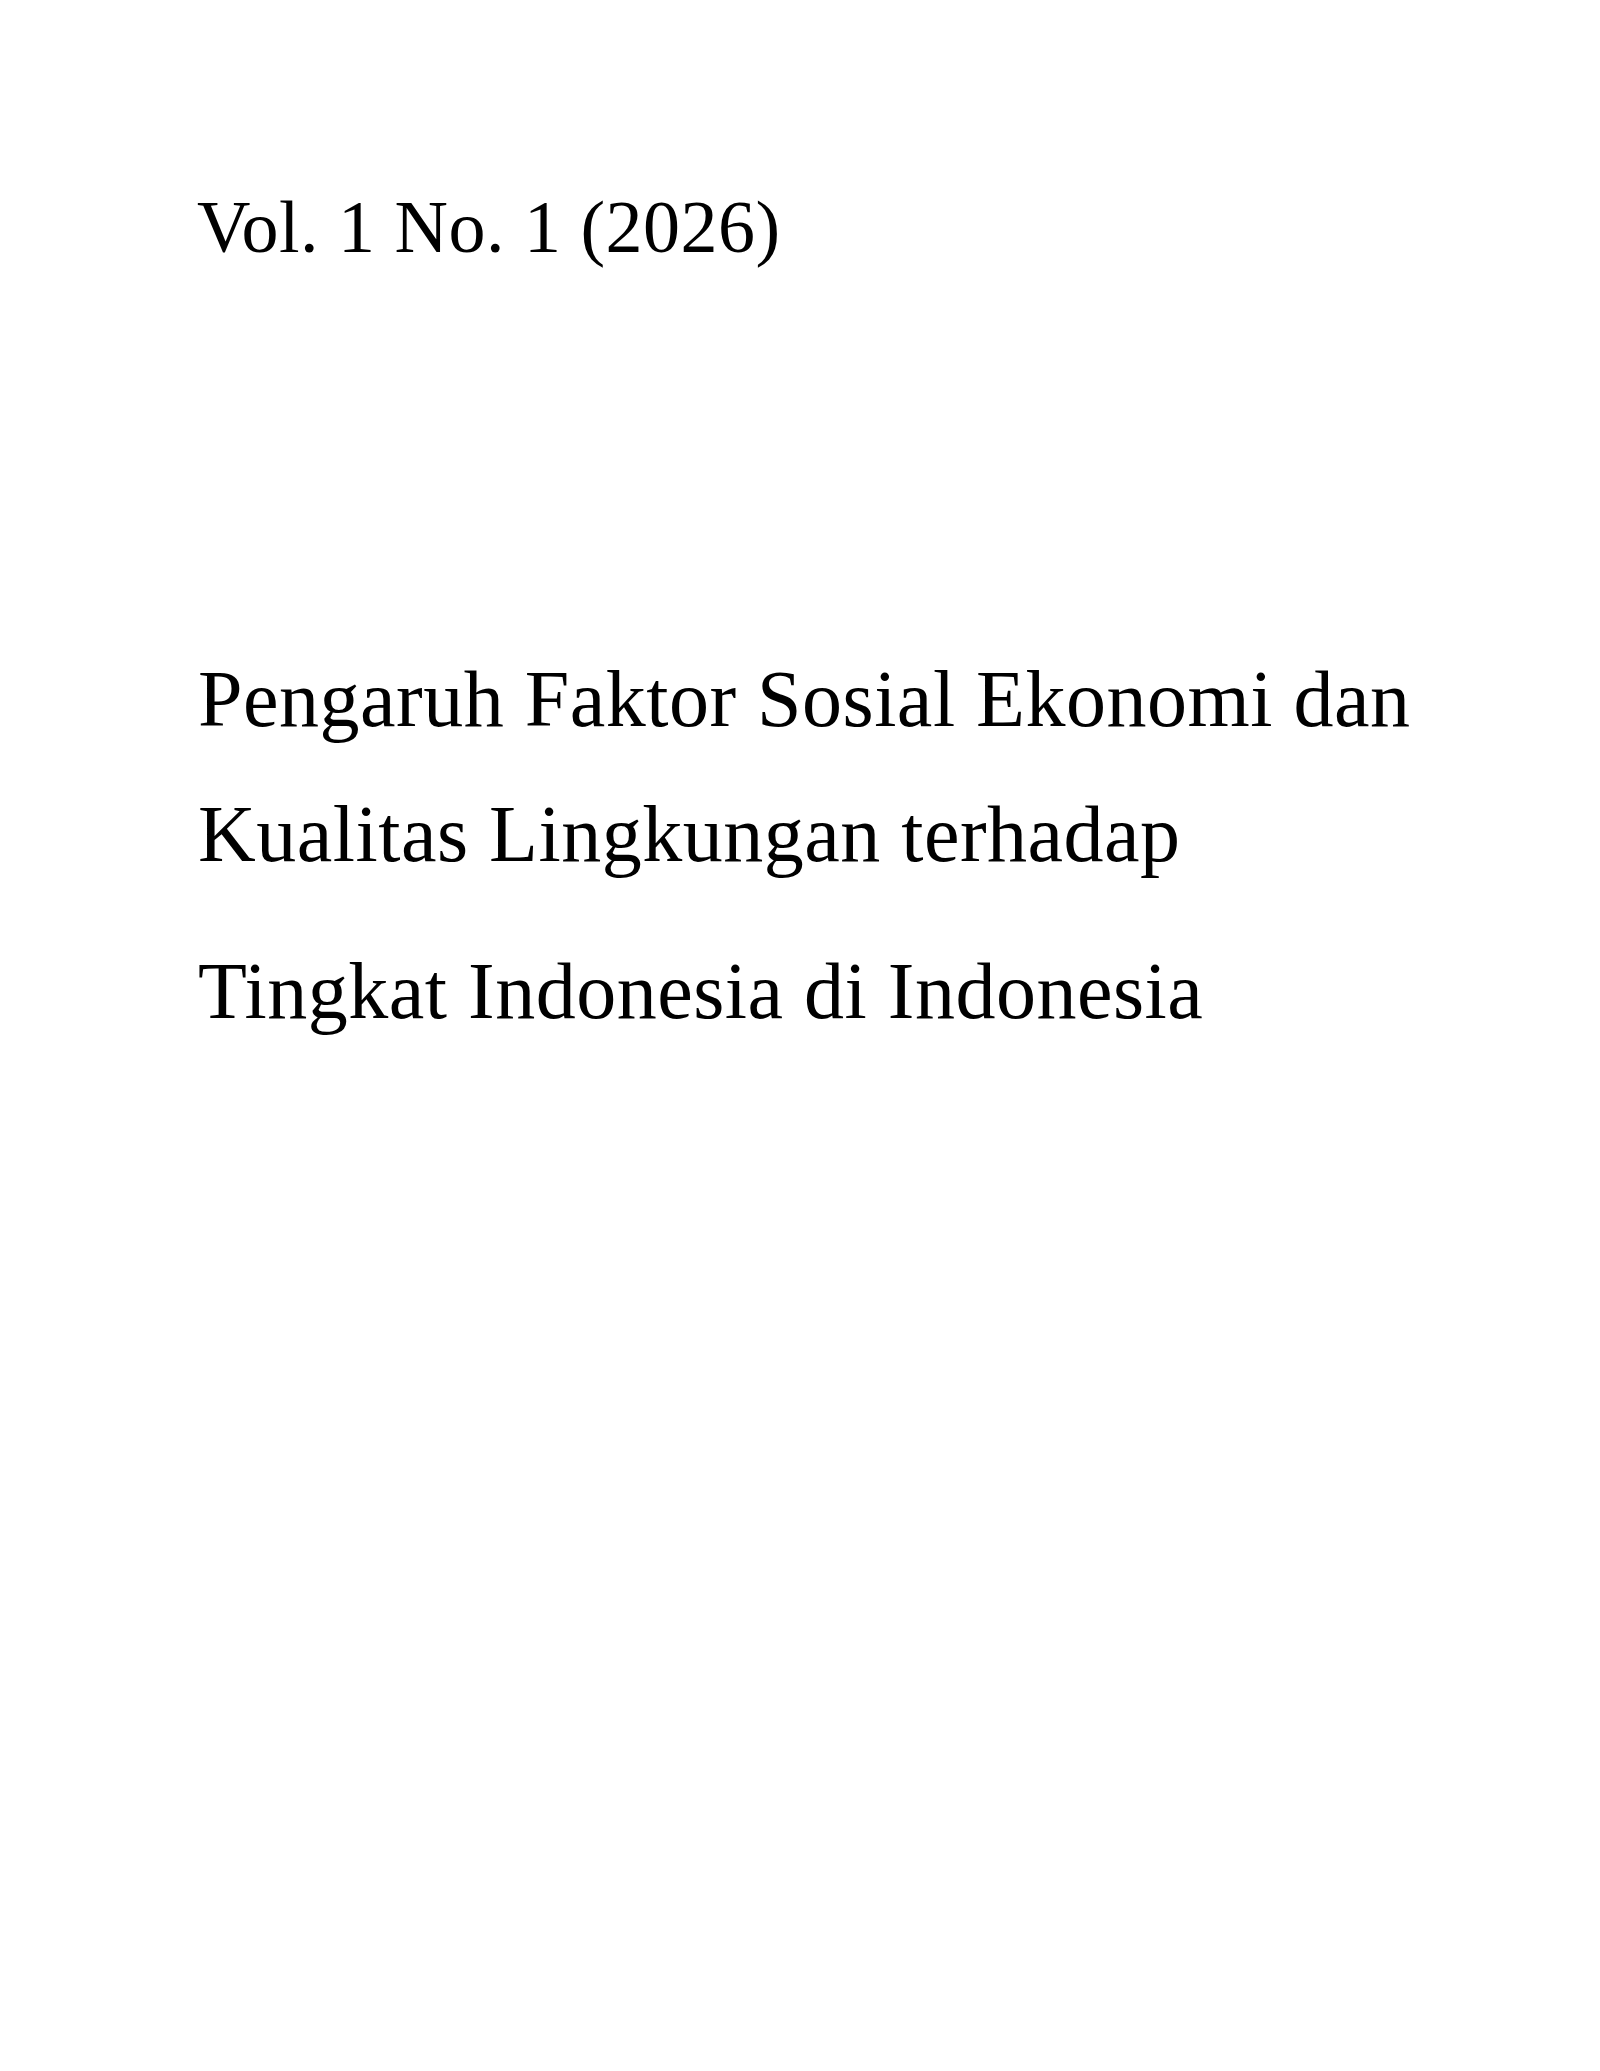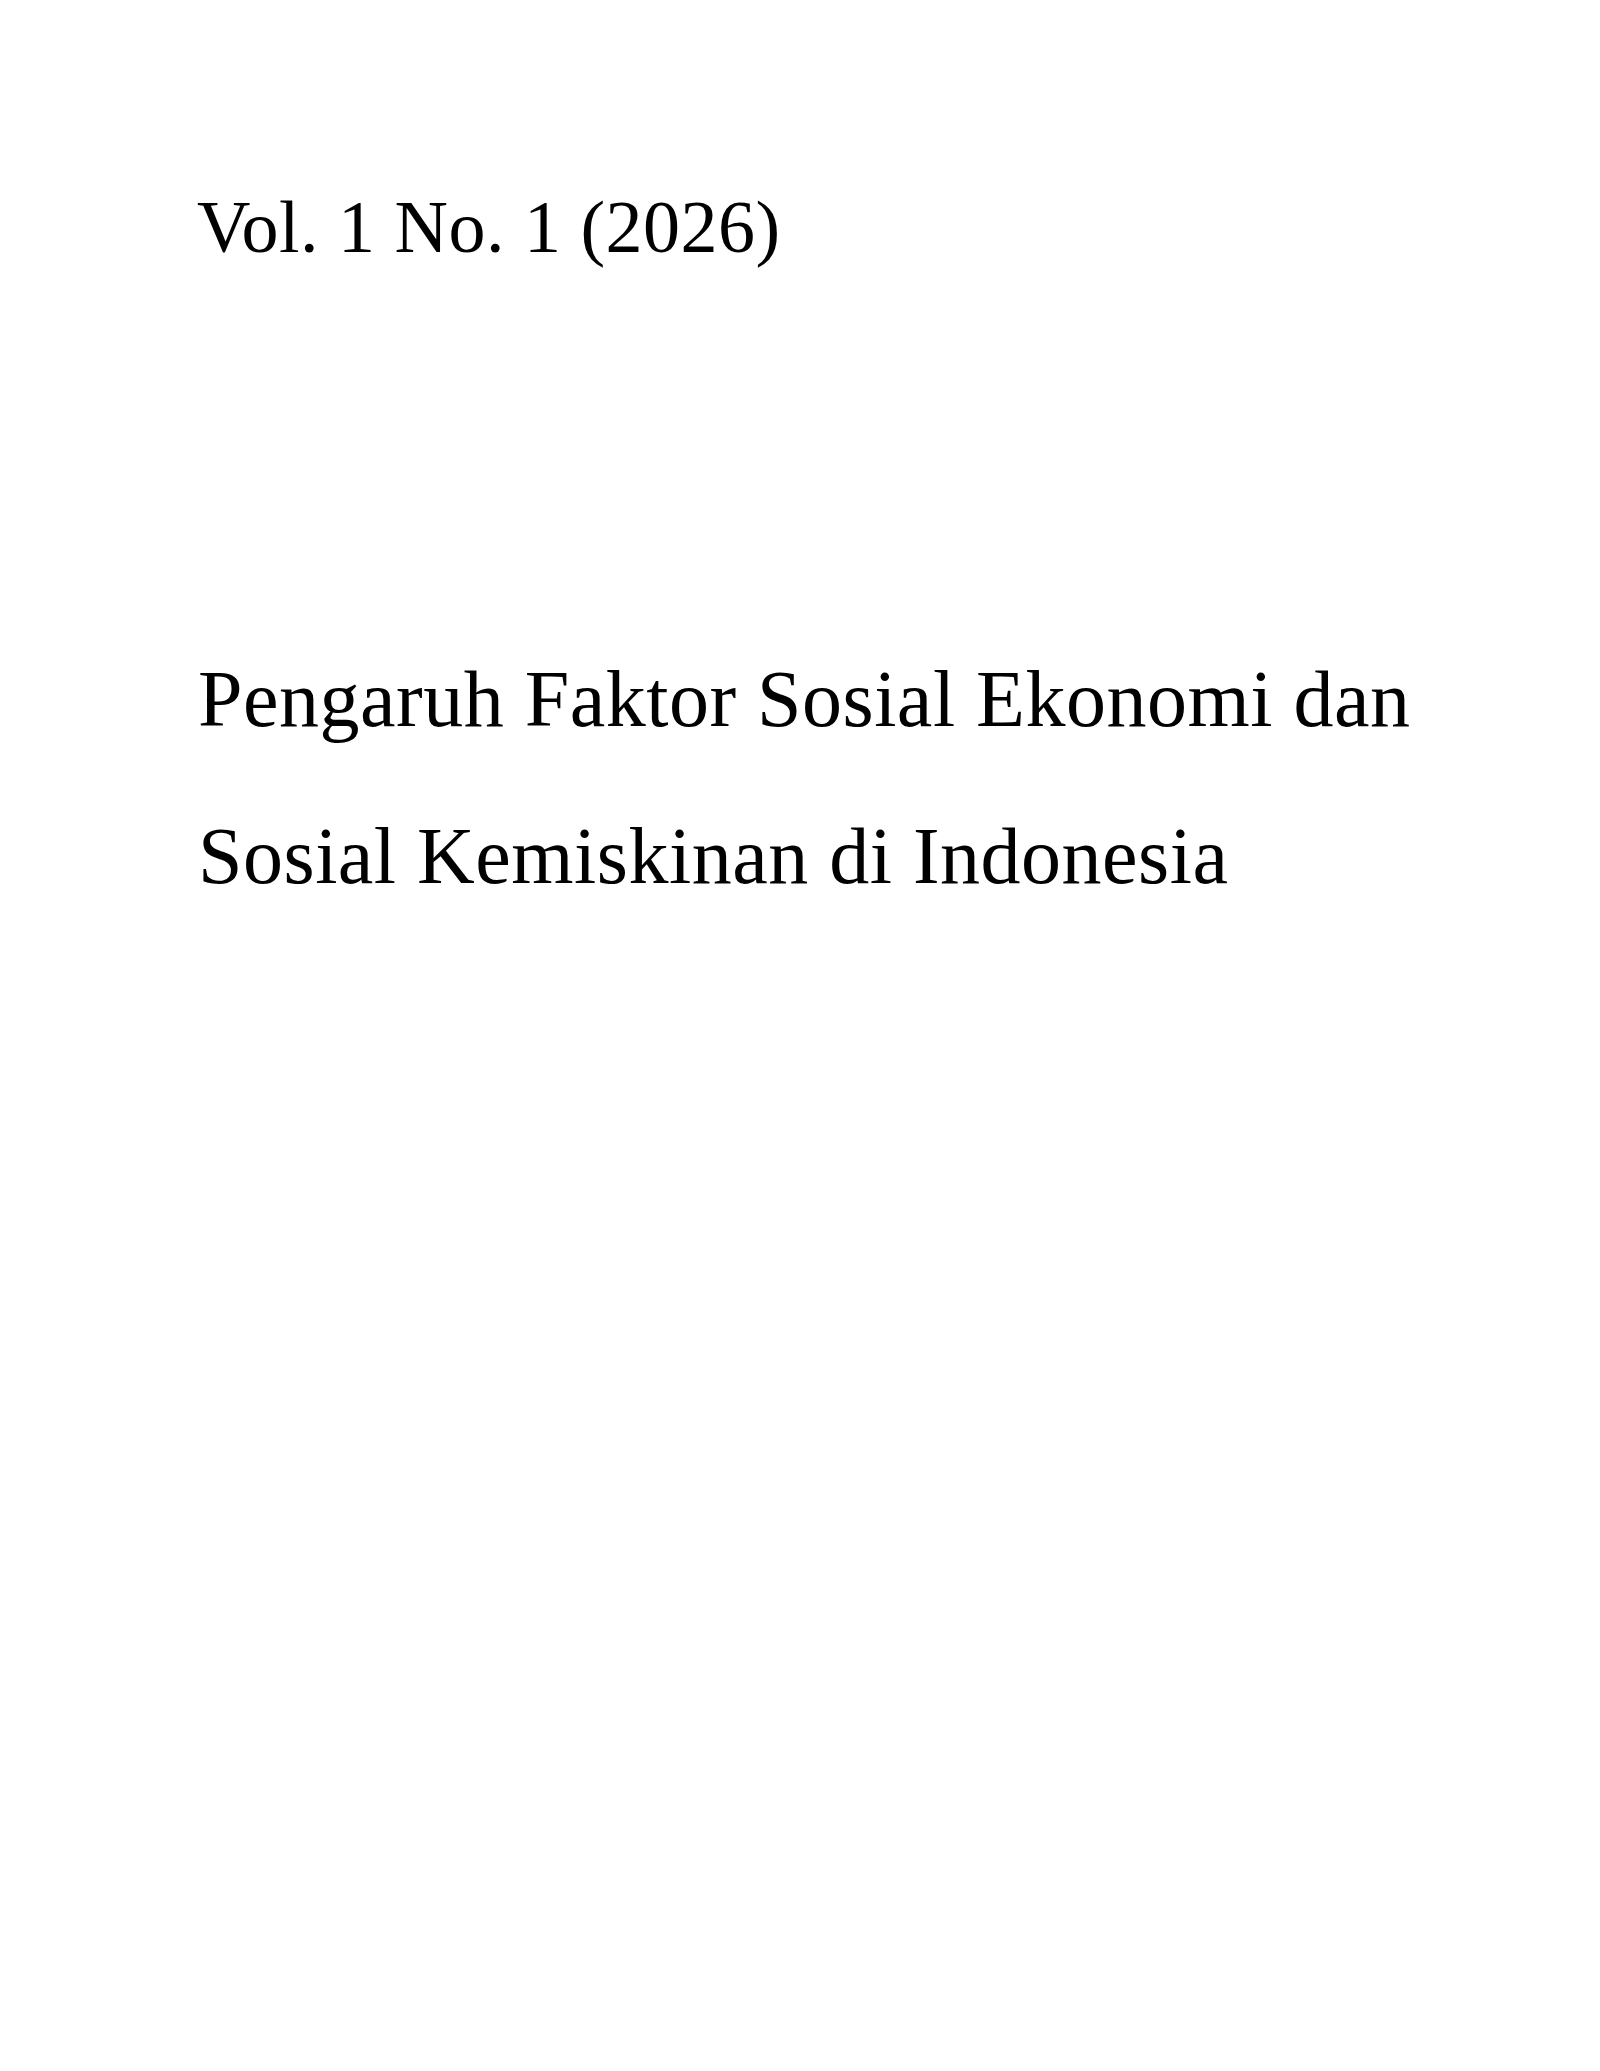--- a/index.html
+++ b/index.html
@@ -48,16 +48,17 @@
 </style>
 </head>
 <body style="background: rgb(255, 255, 255); color: rgb(0, 0, 0);">
 
 <div class="page">
 
   <div class="issue-label">Vol. 1 No. 1 (2026)</div>
 
   <h1 class="article-title">
     <span class="title-line">Pengaruh Faktor Sosial Ekonomi dan</span>
-    <span class="title-line para-gap">Sosial Kemiskinan di Indonesia</span>
+    <span class="title-line">Kualitas Lingkungan terhadap</span>
+    <span class="title-line para-gap">Tingkat Indonesia di Indonesia</span>
   </h1>
 
 </div>
 
 </body></html>

